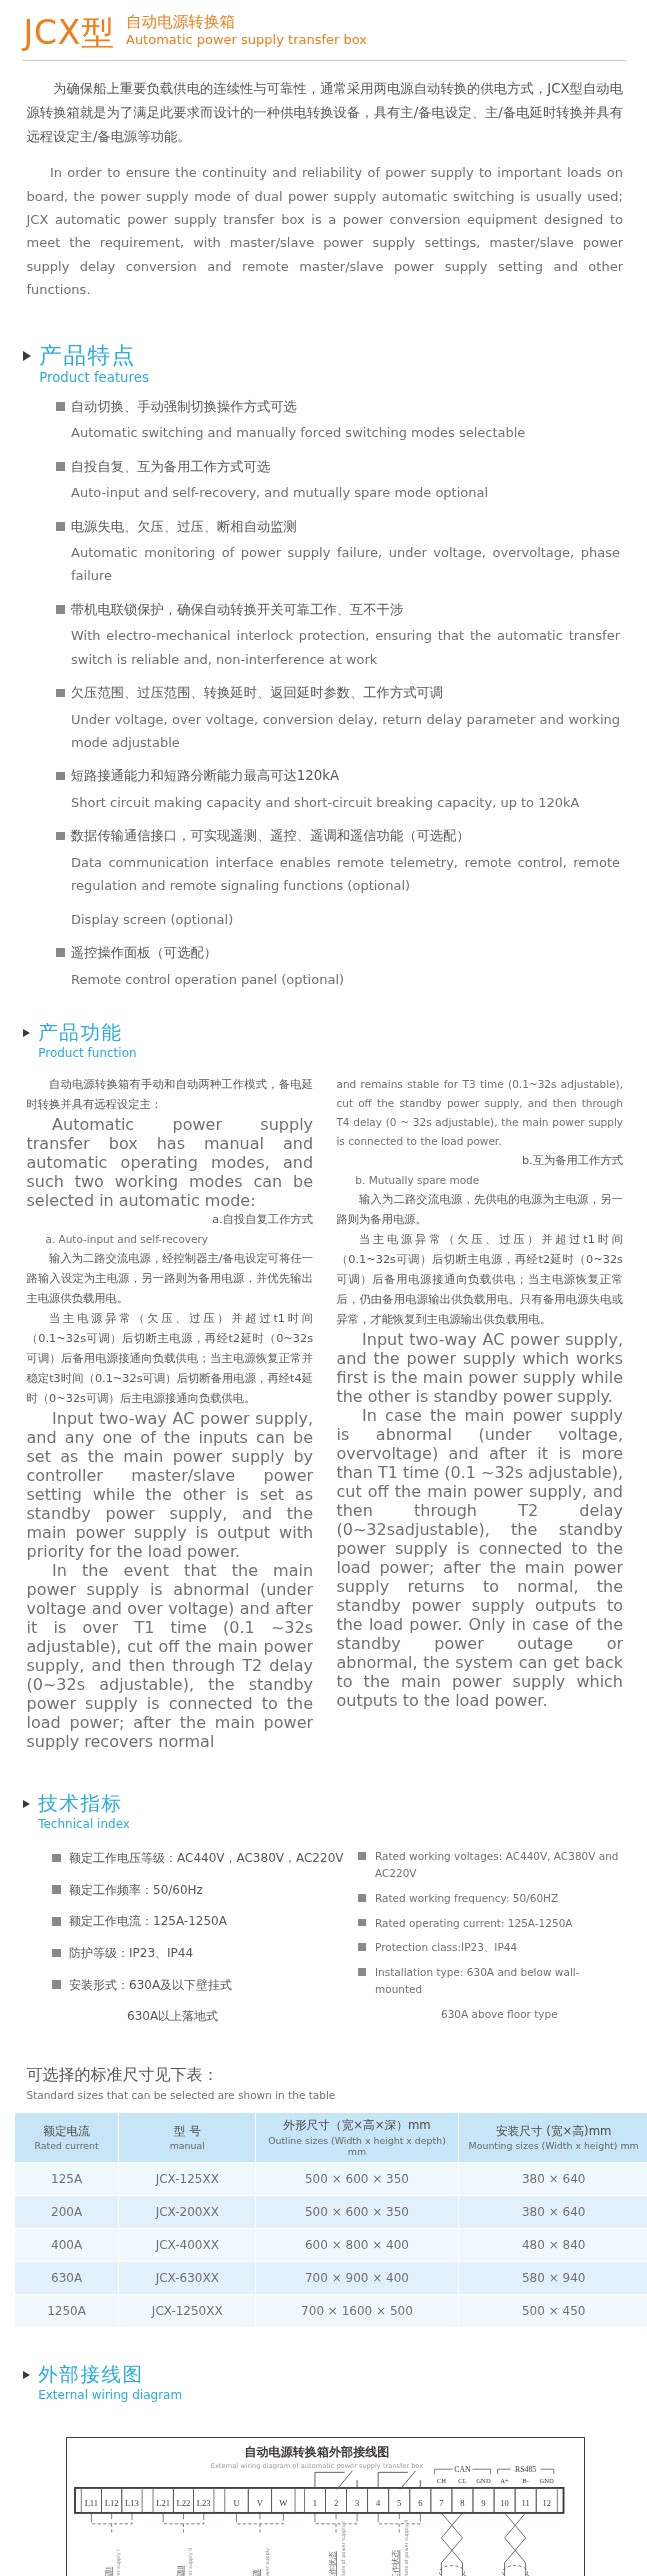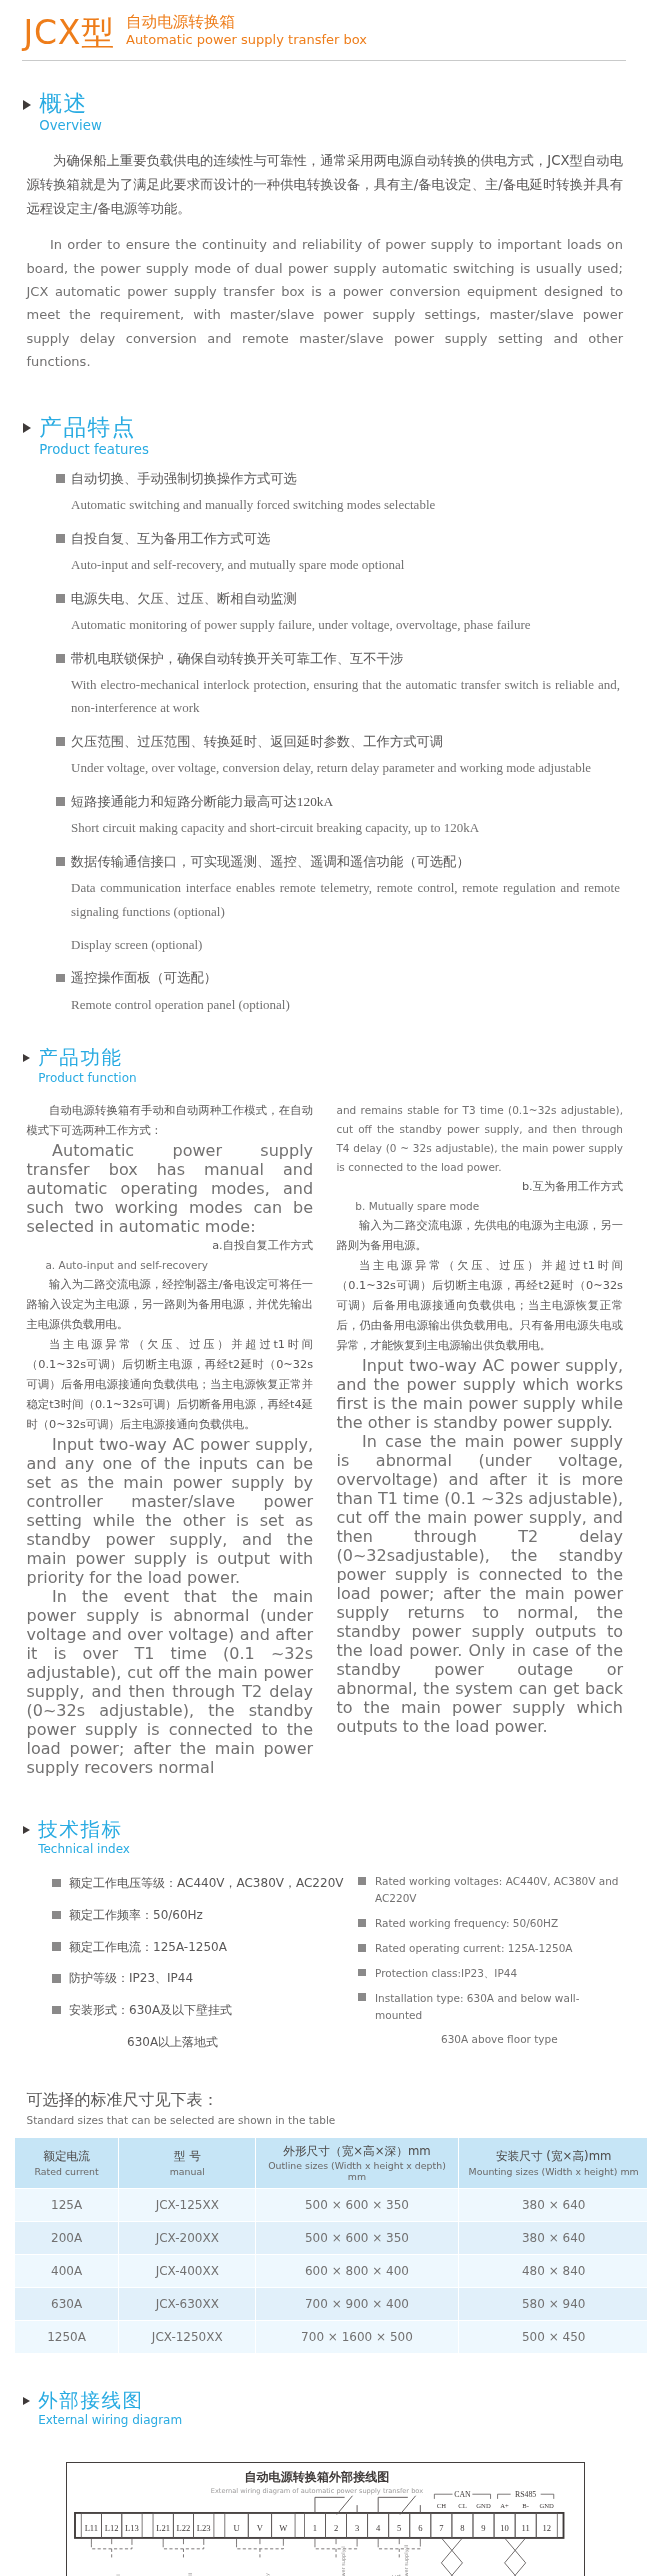--- a/index.html
+++ b/index.html
@@ -70,38 +70,31 @@
 
   <div class="masthead">
     <div class="brand">JCX型</div>
     <div class="brand-sub">
       <div class="cn">自动电源转换箱</div>
       <div class="en">Automatic power supply transfer box</div>
     </div>
   </div>
   <div class="divider"></div>
 
-  <div class="sec-head" style="margin-top:30px;">
-    <div class="tri"></div>
-    <div class="txt">
-      <div class="h-cn">概述</div>
-      <div class="h-en">Overview</div>
-    </div>
-  </div>
   <div class="para-cn">为确保船上重要负载供电的连续性与可靠性，通常采用两电源自动转换的供电方式，JCX型自动电源转换箱就是为了满足此要求而设计的一种供电转换设备，具有主/备电设定、主/备电延时转换并具有远程设定主/备电源等功能。</div>
   <div class="para-en">In order to ensure the continuity and reliability of power supply to important loads on board, the power supply mode of dual power supply automatic switching is usually used; JCX automatic power supply transfer box is a power conversion equipment designed to meet the requirement, with master/slave power supply settings, master/slave power supply delay conversion and remote master/slave power supply setting and other functions.</div>
 
   <div class="sec-head" style="margin-top:41px;">
     <div class="tri"></div>
     <div class="txt">
       <div class="h-cn">产品特点</div>
       <div class="h-en">Product features</div>
     </div>
   </div>
-  <div id="feature-list" style="margin-top:6.2px;font-family:Liberation Serif, serif;">
+  <div id="feature-list" style="margin-top:6.2px;">
       <div class="feat">
         <div class="feat-cn"><span class="sq"></span><span>自动切换、手动强制切换操作方式可选</span></div>
         <div class="feat-en">Automatic switching and manually forced switching modes selectable</div>
       </div>
       <div class="feat">
         <div class="feat-cn"><span class="sq"></span><span>自投自复、互为备用工作方式可选</span></div>
         <div class="feat-en">Auto-input and self-recovery, and mutually spare mode optional</div>
       </div>
       <div class="feat">
         <div class="feat-cn"><span class="sq"></span><span>电源失电、欠压、过压、断相自动监测</span></div>
@@ -134,21 +127,21 @@
 
   <div class="sec-head small" style="margin-top:31px;">
     <div class="tri"></div>
     <div class="txt">
       <div class="h-cn">产品功能</div>
       <div class="h-en">Product function</div>
     </div>
   </div>
   <div class="cols">
     <div class="col" id="func-left">
-        <p class="fp-cn">自动电源转换箱有手动和自动两种工作模式，在自动模式下可选两种工作方式：</p>
+        <p class="fp-cn">自动电源转换箱有手动和自动两种工作模式，备电延时转换并具有远程设定主：</p>
         <p class="fp-en">Automatic power supply transfer box has manual and automatic operating modes, and such two working modes can be selected in automatic mode:</p>
         <p class="fp-cn-item">a.自投自复工作方式</p>
         <p class="fp-en-item">a. Auto-input and self-recovery</p>
         <p class="fp-cn">输入为二路交流电源，经控制器主/备电设定可将任一路输入设定为主电源，另一路则为备用电源，并优先输出主电源供负载用电。</p>
         <p class="fp-cn">当主电源异常（欠压、过压）并超过t1时间（0.1~32s可调）后切断主电源，再经t2延时（0~32s可调）后备用电源接通向负载供电；当主电源恢复正常并稳定t3时间（0.1~32s可调）后切断备用电源，再经t4延时（0~32s可调）后主电源接通向负载供电。</p>
         <p class="fp-en">Input two-way AC power supply, and any one of the inputs can be set as the main power supply by controller master/slave power setting while the other is set as standby power supply, and the main power supply is output with priority for the load power.</p>
         <p class="fp-en">In the event that the main power supply is abnormal (under voltage and over voltage) and after it is over T1 time (0.1 ~32s adjustable), cut off the main power supply, and then through T2 delay (0~32s adjustable), the standby power supply is connected to the load power; after the main power supply recovers normal</p>
       </div>
     <div class="col" id="func-right">
         <p class="fp-en-cont">and remains stable for T3 time (0.1~32s adjustable), cut off the standby power supply, and then through T4 delay (0 ~ 32s adjustable), the main power supply is connected to the load power.</p>

